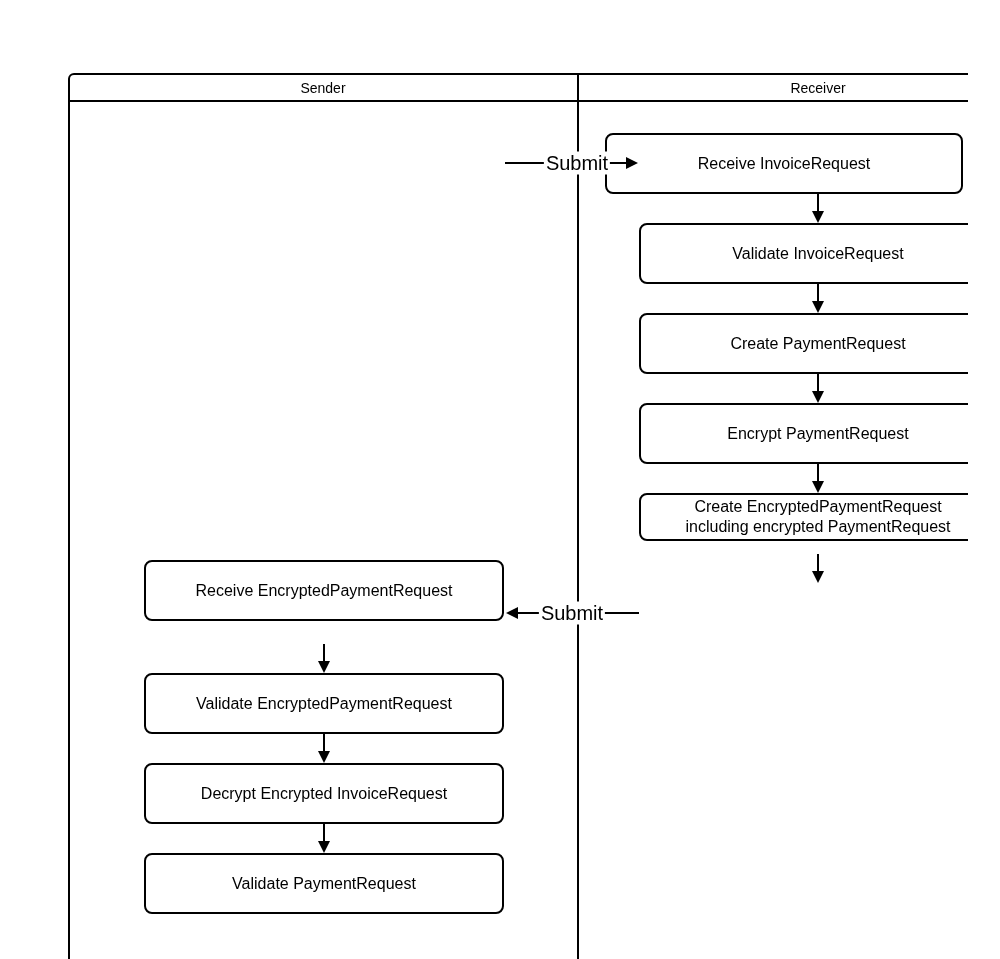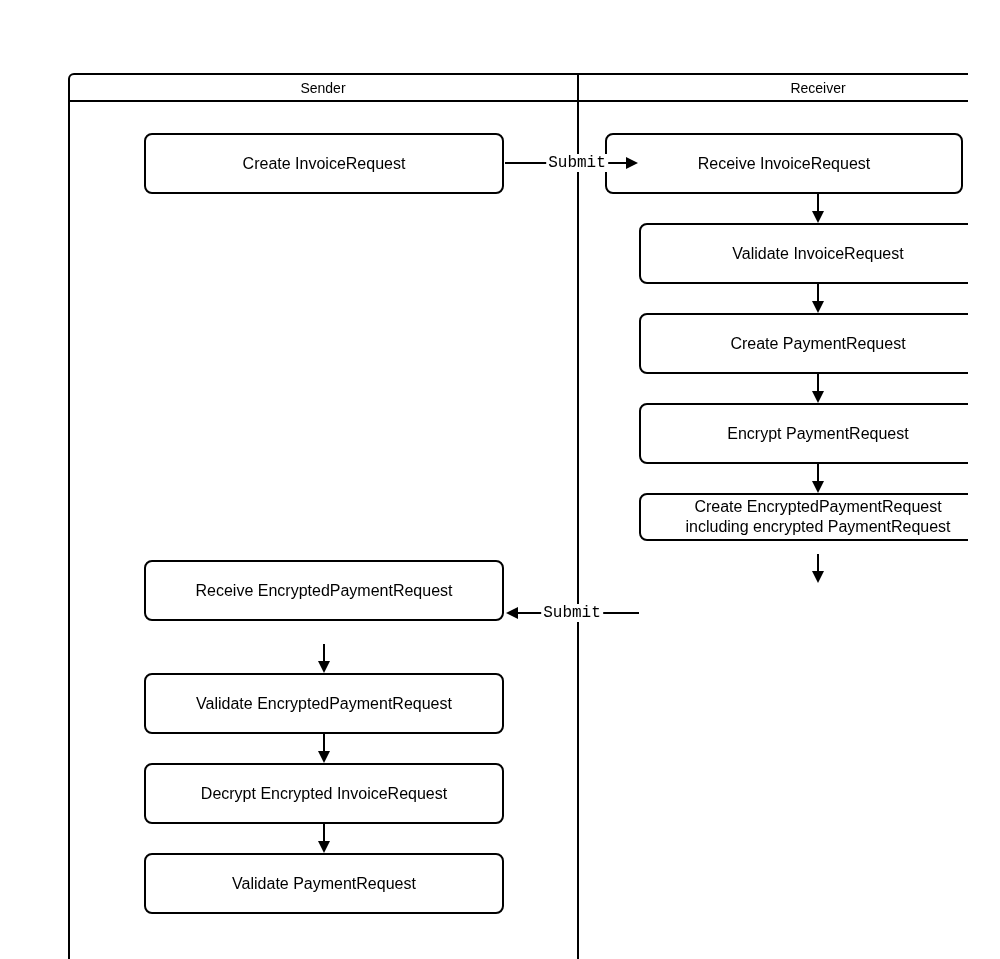--- a/index.html
+++ b/index.html
@@ -86,40 +86,36 @@
     position: absolute;
     width: 0; height: 0;
     border-top: 6px solid transparent;
     border-bottom: 6px solid transparent;
     border-right: 12px solid var(--stroke);
   }
   .arrow-label {
     position: absolute;
     transform: translate(-50%, -50%);
     background: var(--bg);
-    font-size: 16px;
+    font-size: 20px;
     padding: 0 2px;
     white-space: nowrap;
-    font-family: Liberation Mono, monospace;
   }
 </style>
 </head>
 <body>
 
 <div class="canvas">
 
   <div class="frame"></div>
   <div class="header-sep"></div>
   <div class="lane-divider"></div>
   <div class="lane-title" style="left:259px; top:24px">Sender</div>
   <div class="lane-title" style="left:754px; top:24px">Receiver</div>
 
-  <div class="node" style="left:80px; top:69px; width:360px; height:61px">
-    <span>Create InvoiceRequest</span>
-  </div>
   <div class="node" style="left:80px; top:496px; width:360px; height:61px">
     <span>Receive EncryptedPaymentRequest</span>
   </div>
   <div class="node" style="left:80px; top:609px; width:360px; height:61px">
     <span>Validate EncryptedPaymentRequest</span>
   </div>
   <div class="node" style="left:80px; top:699px; width:360px; height:61px">
     <span>Decrypt Encrypted InvoiceRequest</span>
   </div>
   <div class="node" style="left:80px; top:789px; width:360px; height:61px">

